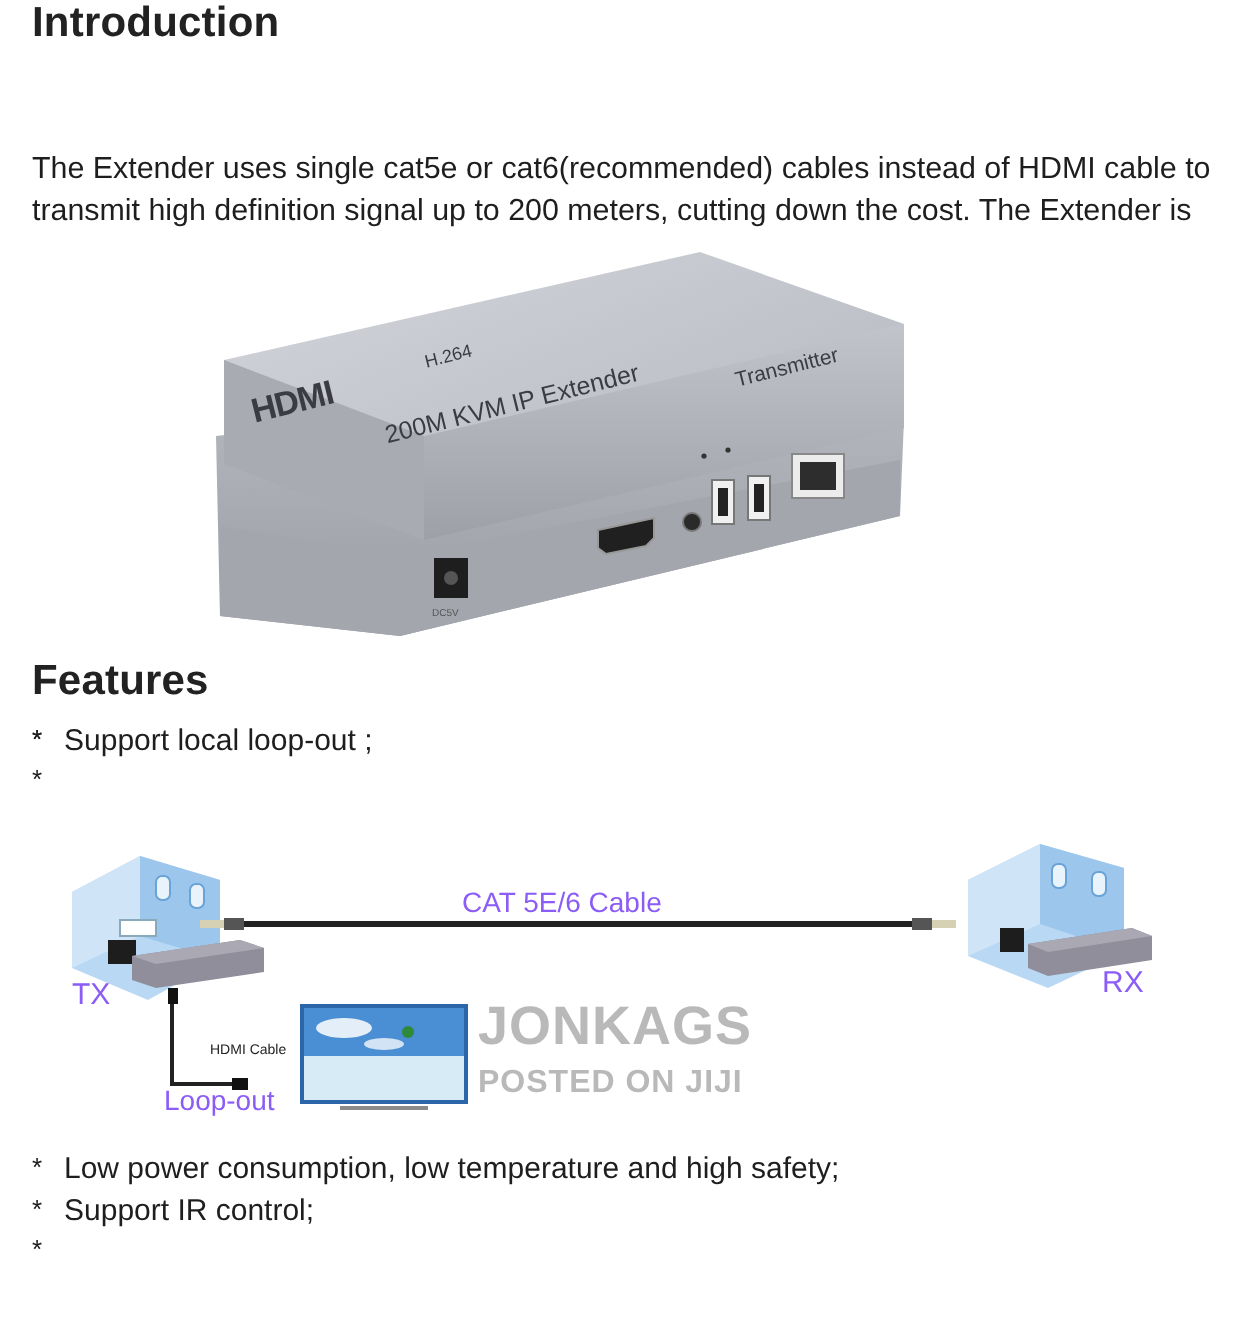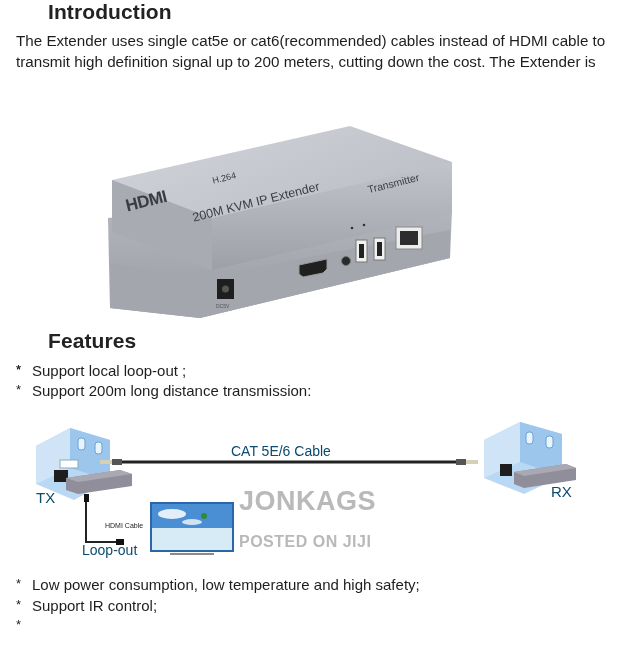--- a/index.html
+++ b/index.html
@@ -1,26 +1,26 @@
 <!DOCTYPE html>
 <html><head>
 <meta charset="utf-8">
 <style>
   html, body { margin: 0; padding: 0; }
   body {
     width: 620px; height: 671px; overflow: hidden; background: #ffffff;
     font-family: "Liberation Sans", sans-serif; color: #1a1a1a; position: relative;
   }
   .abs { position: absolute; }
-  .h1 { font-size: 21px; font-weight: bold; color: #222; letter-spacing: 0.1px; margin-left: 32px; }
-  .para { font-size: 15.2px; line-height: 21px; color: #1e1e1e; }
+  .h1 { font-size: 21px; font-weight: bold; color: #222; letter-spacing: 0.1px; }
+  .para { font-size: 15.2px; line-height: 21px; color: #1e1e1e; margin-top: 44px; }
   .bullets { list-style: none; margin: 0; padding: 0; font-size: 15px; line-height: 19.5px; color: #1e1e1e; }
   .bullets li { position: relative; padding-left: 16px; white-space: nowrap; }
   .bullets li .star { position: absolute; left: 0; top: -1px; font-size: 13px; }
-  .diag-label { font-size: 14px; color: #0c4a6e; }
+  .diag-label { font-size: 14px; color: #8b5cf6; }
   .watermark { color: #b9b9b9; font-weight: bold; letter-spacing: 0.5px; }
 </style>
 </head>
 <body>
 
 <div class="abs h1" style="left:16px; top:0px;">Introduction</div>
 <div class="abs para" style="left:16px; top:30px; width:600px;">
   <div>The Extender uses single cat5e or cat6(recommended) cables instead of HDMI cable to</div>
   <div>transmit high definition signal up to 200  meters, cutting down the cost. The Extender is</div>
 </div>
@@ -83,21 +83,21 @@
     <rect x="117" y="161" width="17" height="20" fill="#1e1e1e"></rect>
     <circle cx="125.5" cy="171" r="3.5" fill="#555"></circle>
   </g>
   <text x="116" y="190" font-family="Liberation Sans, sans-serif" font-size="5" fill="#555">DC5V</text>
 </svg>
 
 <div class="abs h1" style="left:16px; top:329px;">Features</div>
 <ul class="abs bullets" style="left:16px; top:361px;">
   <li><span class="star">*</span></li>
   <li><span class="star">*</span><span>Support local loop-out ;</span></li>
-  <li><span class="star">*</span><span>Support 200m long distance transmission:</span></li>
+  <li><span class="star">*</span></li>
 </ul>
 
 <svg class="abs" style="left:0; top:418px;" width="620" height="150" viewBox="0 0 620 150">
 
   <g>
     <path d="M36 28 L70 10 L110 22 L110 62 L74 82 L36 66 Z" fill="#b8d8f4"></path>
     <path d="M70 10 L110 22 L110 62 L70 50 Z" fill="#9cc6ec"></path>
     <path d="M36 28 L70 10 L70 50 L36 66 Z" fill="#cfe4f7"></path>
     <rect x="78" y="20" width="7" height="12" rx="3" fill="#e8f3fb" stroke="#6aa3d6"></rect>
     <rect x="95" y="24" width="7" height="12" rx="3" fill="#e8f3fb" stroke="#6aa3d6"></rect>
@@ -141,20 +141,20 @@
     <circle cx="204" cy="98" r="3" fill="#2f8a3a"></circle>
     <line x1="170" y1="136" x2="214" y2="136" stroke="#8a8a8a" stroke-width="2"></line>
   </g>
 </svg>
 <div class="abs diag-label" style="left:231px; top:443px;">CAT 5E/6 Cable</div>
 <div class="abs diag-label" style="left:36px; top:489px; font-size:15px;">TX</div>
 <div class="abs diag-label" style="left:551px; top:483px; font-size:15px;">RX</div>
 <div class="abs" style="left:105px; top:522px; font-size:7px; color:#222;">HDMI Cable</div>
 <div class="abs diag-label" style="left:82px; top:542px;">Loop-out</div>
 
-<div class="abs watermark" style="left:239px; top:486px; font-size:27px;">JONKAGS</div>
+<div class="abs watermark" style="left:239px; top:498px; font-size:27px;">JONKAGS</div>
 <div class="abs watermark" style="left:239px; top:533px; font-size:16px;">POSTED ON JIJI</div>
 
 <ul class="abs bullets" style="left:16px; top:575px; line-height:20.5px;">
   <li><span class="star">*</span><span>Low power consumption, low temperature and high safety;</span></li>
   <li><span class="star">*</span><span>Support IR control;</span></li>
   <li><span class="star">*</span></li>
 </ul>
 
 </body></html>

